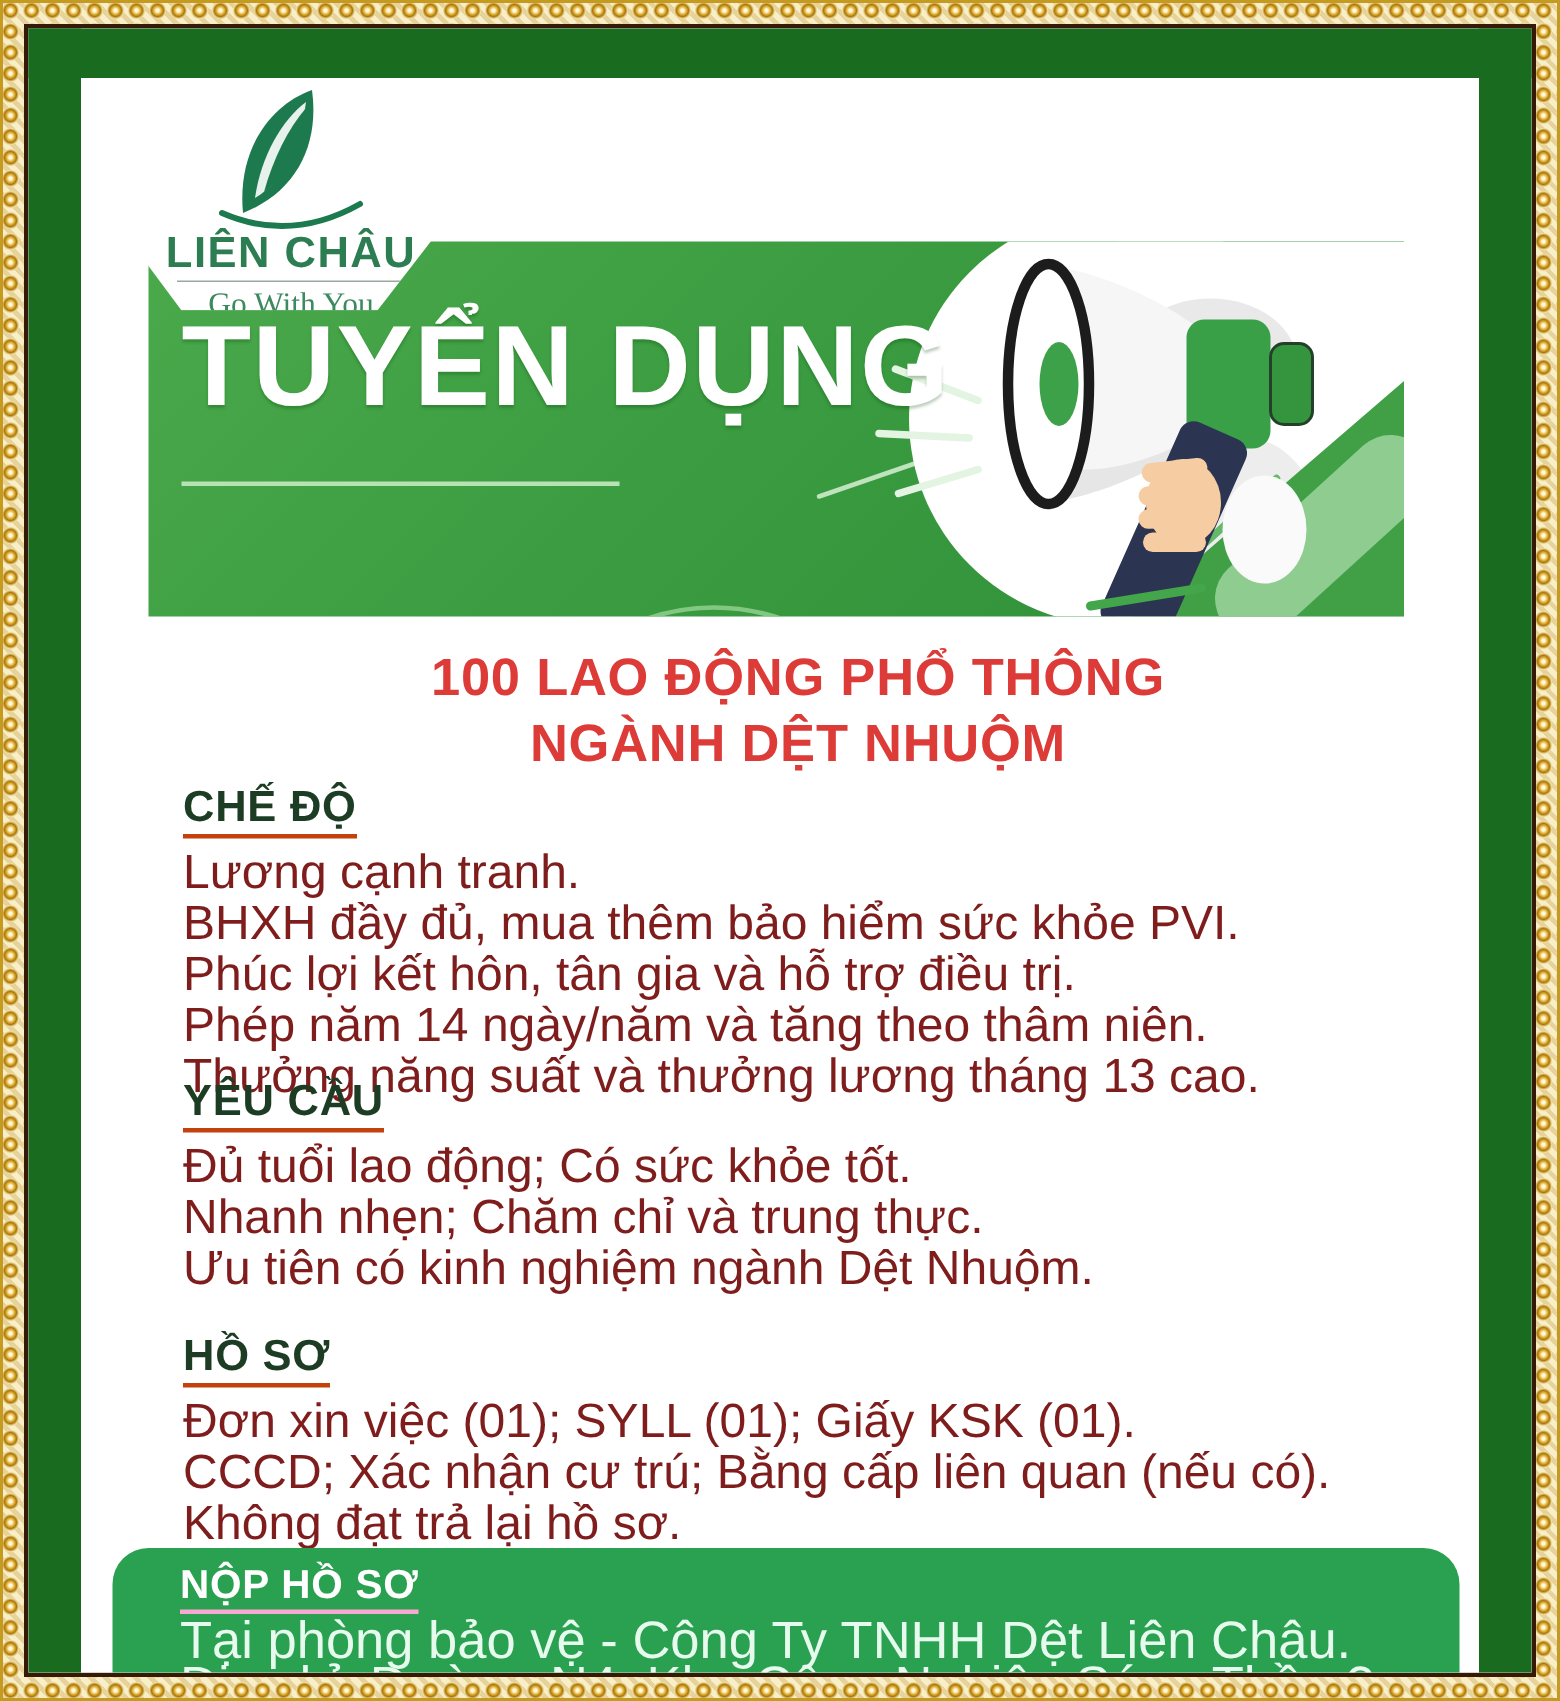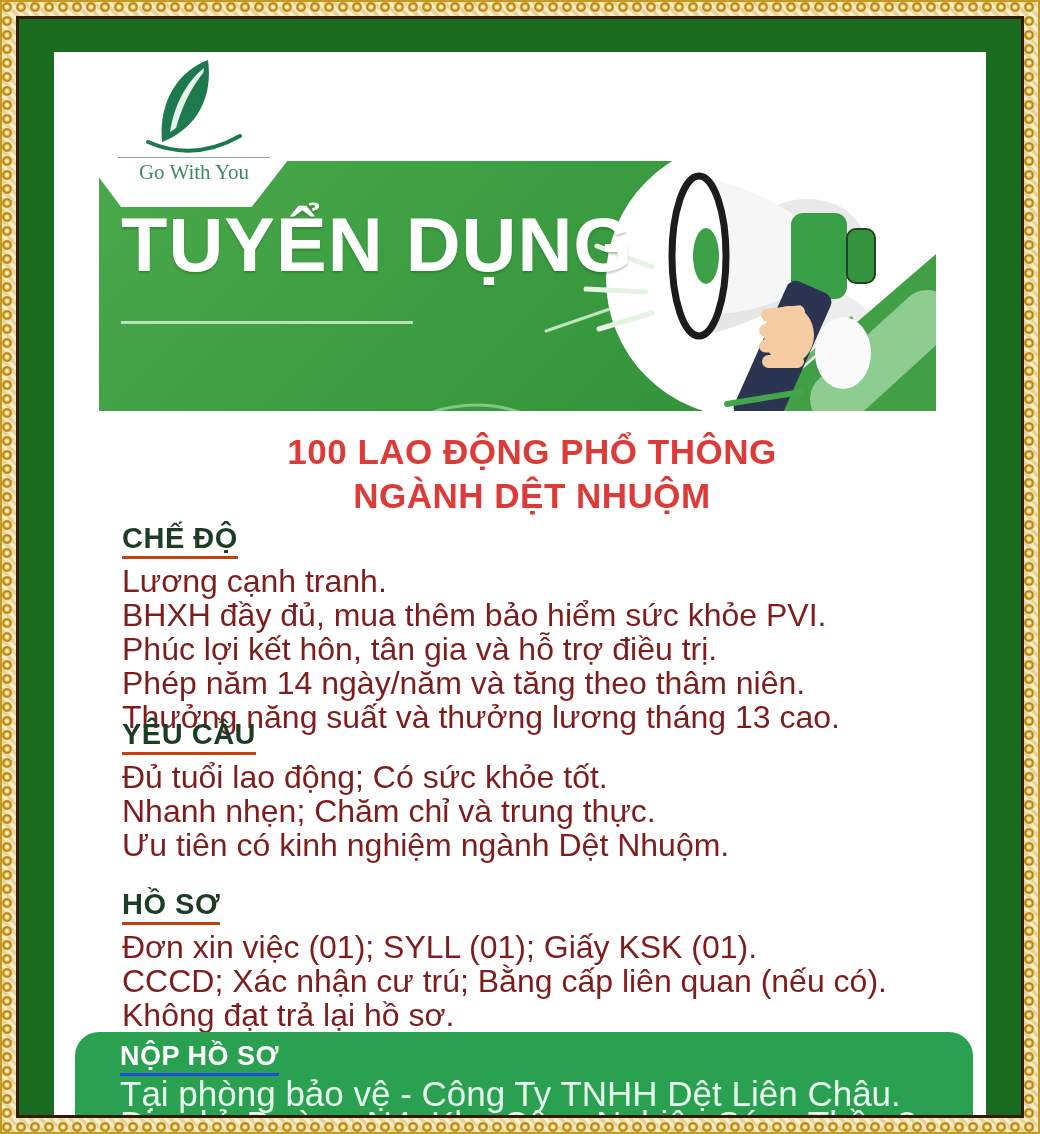--- a/index.html
+++ b/index.html
@@ -68,21 +68,21 @@
   .sec-1{top:470px;} .sec-2{top:666px;} .sec-3{top:836px;}
 
   
   .footer{
     position:absolute;left:21px;top:980px;width:898px;height:160px;
     background:#2aa150;border-radius:24px 24px 0 0;
     padding:9px 20px 0 45px;
   }
   .footer h2{
     margin:0 0 3px 0;display:inline-block;font-size:27px;font-weight:bold;color:#ffffff;
-    border-bottom:3px solid #1d4ed8;padding-bottom:1px;letter-spacing:.5px;
+    border-bottom:3px solid #f9a8d4;padding-bottom:1px;letter-spacing:.5px;
   }
   .footer p{margin:0;font-size:35px;line-height:30px;color:#e6fbee;}
 </style>
 </head>
 <body>
 
 <div class="poster">
   <div class="frame-line">
     <div class="frame-green">
       <div class="content">
@@ -137,20 +137,21 @@
           <div class="banner-underline"></div>
         </div>
 
         <div class="logo-plate">
           <svg viewBox="0 0 120 96" width="120" height="96">
             <path d="M28,84 C24,42 46,12 74,2 C79,38 64,70 28,84 Z" fill="#1d7a4e"></path>
             <path d="M36,74 C40,46 54,22 70,10 C66,40 56,62 36,74 Z" fill="#ffffff" opacity="0.9"></path>
             <path d="M42,70 C48,48 58,28 70,14 C68,40 58,58 42,70 Z" fill="#1d7a4e"></path>
             <path d="M14,84 Q60,104 106,78" fill="none" stroke="#1d7a4e" stroke-width="4" stroke-linecap="round"></path>
           </svg>
+          <div class="logo-name">LIÊN CHÂU</div>
           <div class="logo-divider"></div>
           <div class="logo-tagline">Go With You</div>
         </div>
 
         <div class="headline">
           <div>100 LAO ĐỘNG PHỔ THÔNG</div>
           <div>NGÀNH DỆT NHUỘM</div>
         </div>
 
         <div class="section sec-1">

